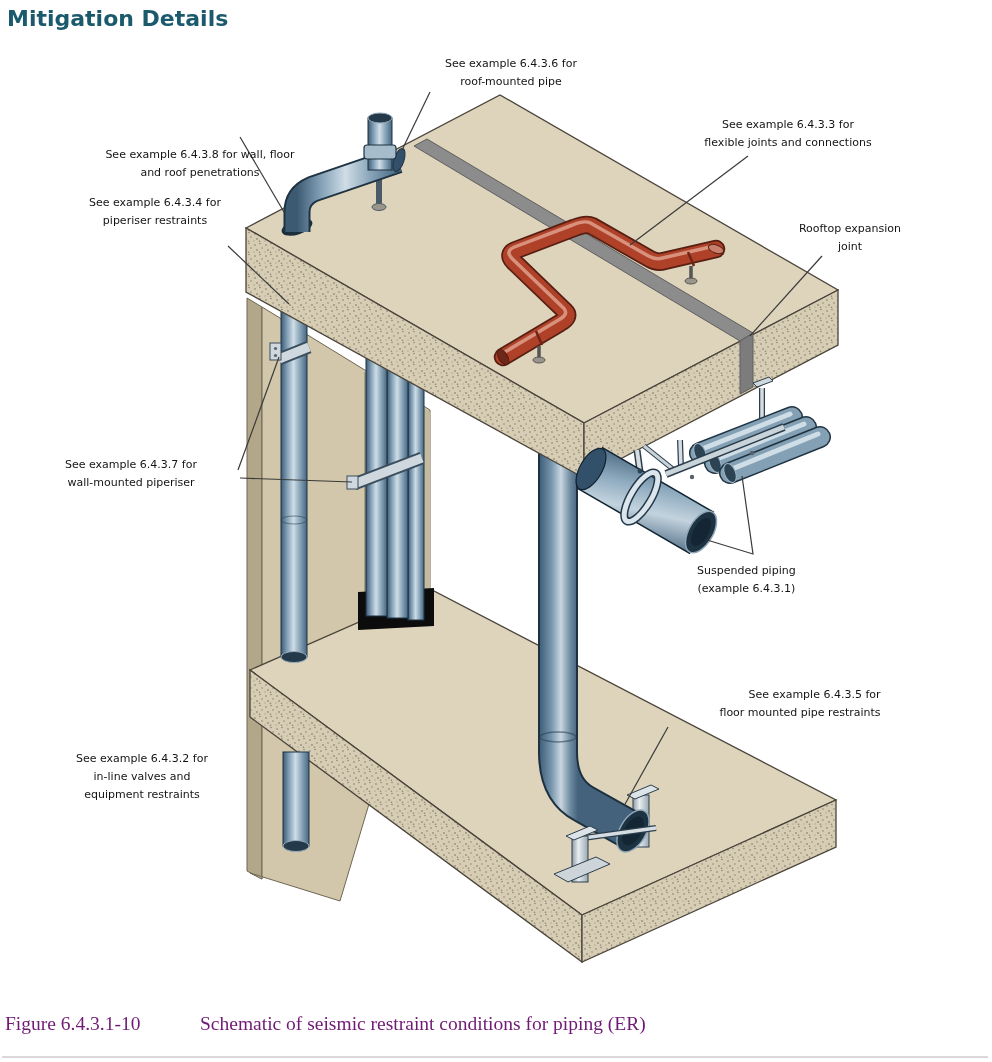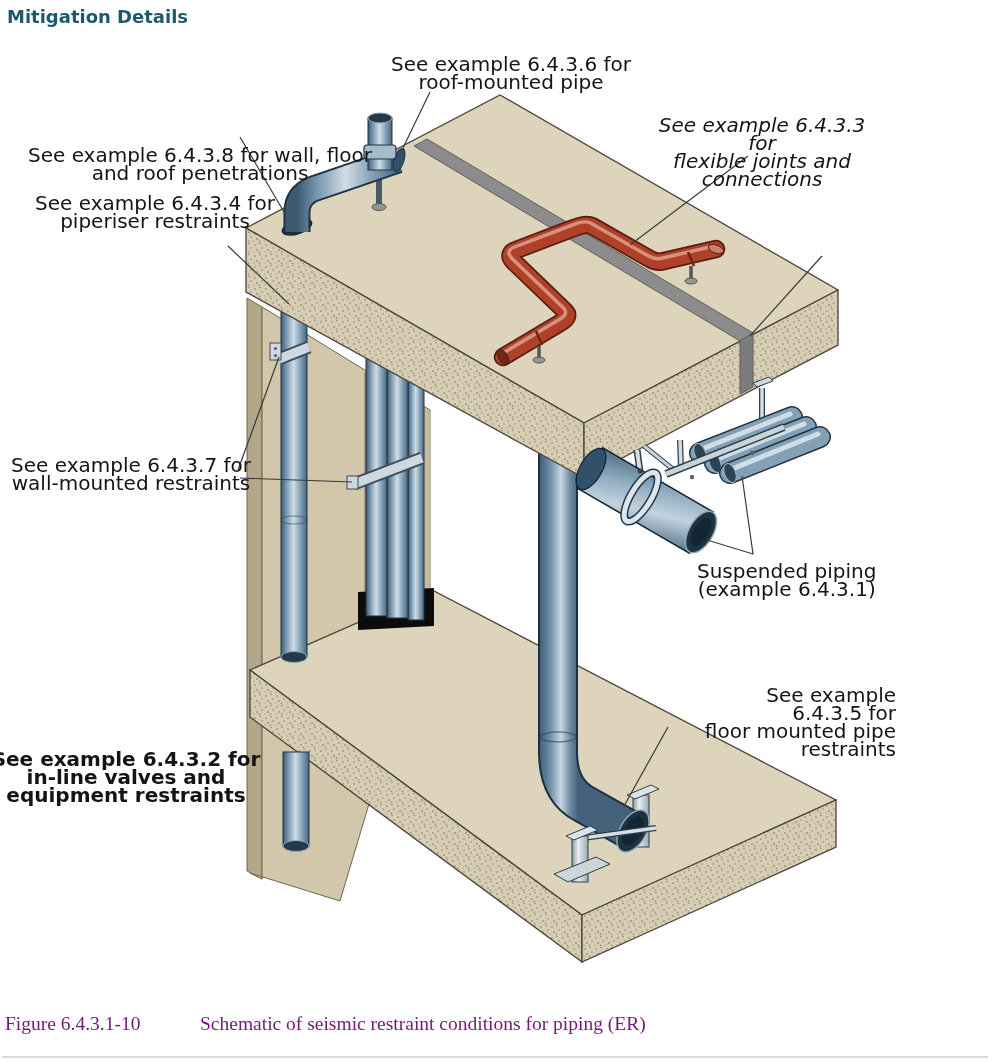--- a/index.html
+++ b/index.html
@@ -1,20 +1,20 @@
 <!DOCTYPE html>
 <html><head>
 <meta charset="utf-8">
 <style>
   html,body{margin:0;padding:0;background:#ffffff;}
   .page{position:relative;width:992px;height:1062px;background:#ffffff;overflow:hidden;
         font-family:"DejaVu Sans","Liberation Sans",sans-serif;}
-  .title{position:absolute;left:7px;top:6px;font-size:18px;font-weight:bold;color:#1b5a6d;}
+  .title{position:absolute;left:7px;top:6px;font-size:22px;font-weight:bold;color:#1b5a6d;}
   svg{position:absolute;left:0;top:0;}
-  .lbl{position:absolute;font-size:20px;line-height:18px;color:#141414;
+  .lbl{position:absolute;font-size:11px;line-height:18px;color:#141414;
        white-space:pre-line;text-align:center;}
   .lbl.centered{transform:translateX(-50%);}
   .lbl.leftal{text-align:center;}
   .caption{position:absolute;left:5px;top:1013px;width:980px;
            font-family:"Liberation Serif","DejaVu Serif",serif;font-size:19.5px;color:#701a75;}
   .caption .num{display:inline-block;min-width:195px;}
   .divider{position:absolute;left:2px;top:1056px;width:986px;height:2px;background:#d9d9d9;}
 </style>
 </head>
 <body>
@@ -206,31 +206,33 @@
       <line x1="240" y1="478" x2="352" y2="482"></line>
       <polyline points="742,476 753,554 707,540"></polyline>
       <line x1="668" y1="727" x2="624" y2="806"></line>
     </g>
   </svg>
 
   <div class="lbl centered" style="left:511px;top:55px;">See example 6.4.3.6 for
 roof-mounted pipe</div>
   <div class="lbl centered" style="left:200px;top:99px;margin-top:47px;">See example 6.4.3.8 for wall, floor
 and roof penetrations</div>
-  <div class="lbl centered" style="left:762px;top:116px;font-style:italic;">See example 6.4.3.3 for
+  <div class="lbl centered" style="left:788px;top:116px;">See example 6.4.3.3 for
 flexible joints and connections</div>
   <div class="lbl centered" style="left:155px;top:194px;">See example 6.4.3.4 for
 piperiser restraints</div>
+  <div class="lbl centered" style="left:850px;top:220px;">Rooftop expansion
+joint</div>
   <div class="lbl centered" style="left:131px;top:456px;">See example 6.4.3.7 for
-wall-mounted restraints</div>
+wall-mounted piperiser</div>
   <div class="lbl leftal" style="left:697px;top:562px;">Suspended piping
 (example 6.4.3.1)</div>
   <div class="lbl centered" style="left:800px;top:686px;text-align:right;">See example 6.4.3.5 for
 floor mounted pipe restraints</div>
-  <div class="lbl centered" style="left:126px;top:750px;font-weight:bold;">See example 6.4.3.2 for
+  <div class="lbl centered" style="left:142px;top:750px;">See example 6.4.3.2 for
 in-line valves and
 equipment restraints</div>
 
   <div class="caption">
     <span class="num">Figure 6.4.3.1-10</span><span>Schematic of seismic restraint conditions for piping (ER)</span>
   </div>
 
   <div class="divider"></div>
 </div>
 

